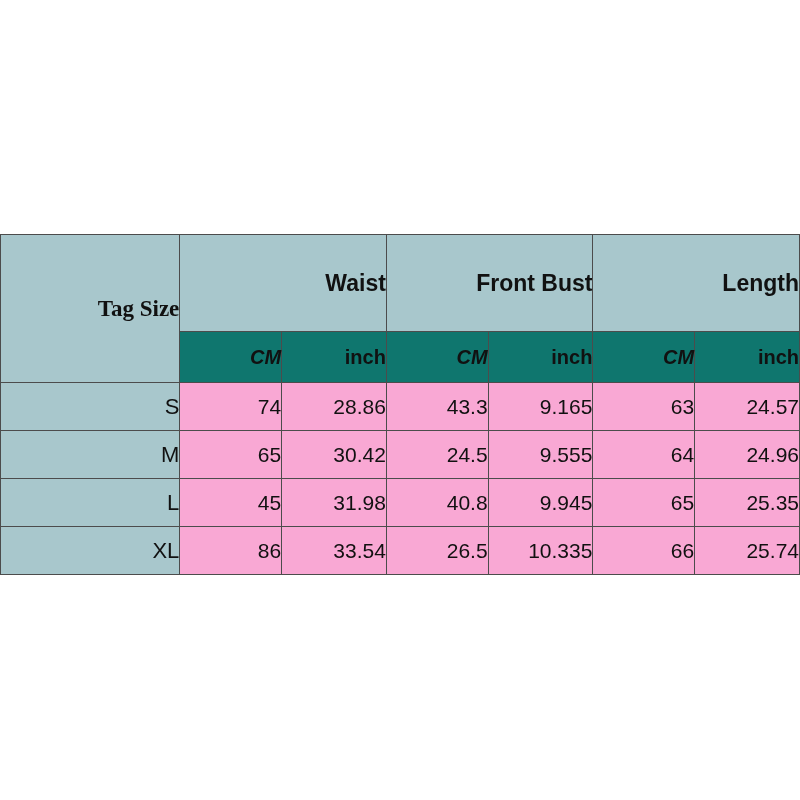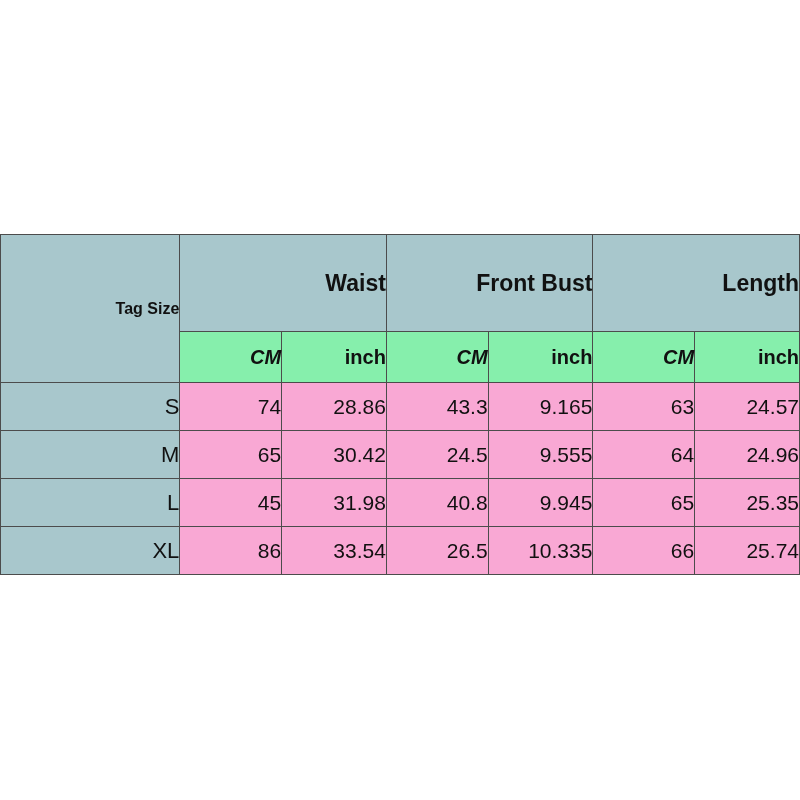--- a/index.html
+++ b/index.html
@@ -44,25 +44,26 @@
 
   .hdr-group {
     background: #a8c7cc;
     font-weight: bold;
     font-size: 23px;
     height: 96px;
   }
   .hdr-tag {
     background: #a8c7cc;
     font-weight: bold;
-    font-size: 16px;
+    font-size: 23px;
     height: 146px;
+    font-family: Liberation Serif, serif;
   }
   .hdr-unit {
-    background: #86efac;
+    background: #0f766e;
     font-weight: bold;
     font-style: italic;
     font-size: 20px;
     height: 50px;
   }
   .hdr-unit.plain {
     font-style: normal;
     font-weight: bold;
   }
   .row-size {

